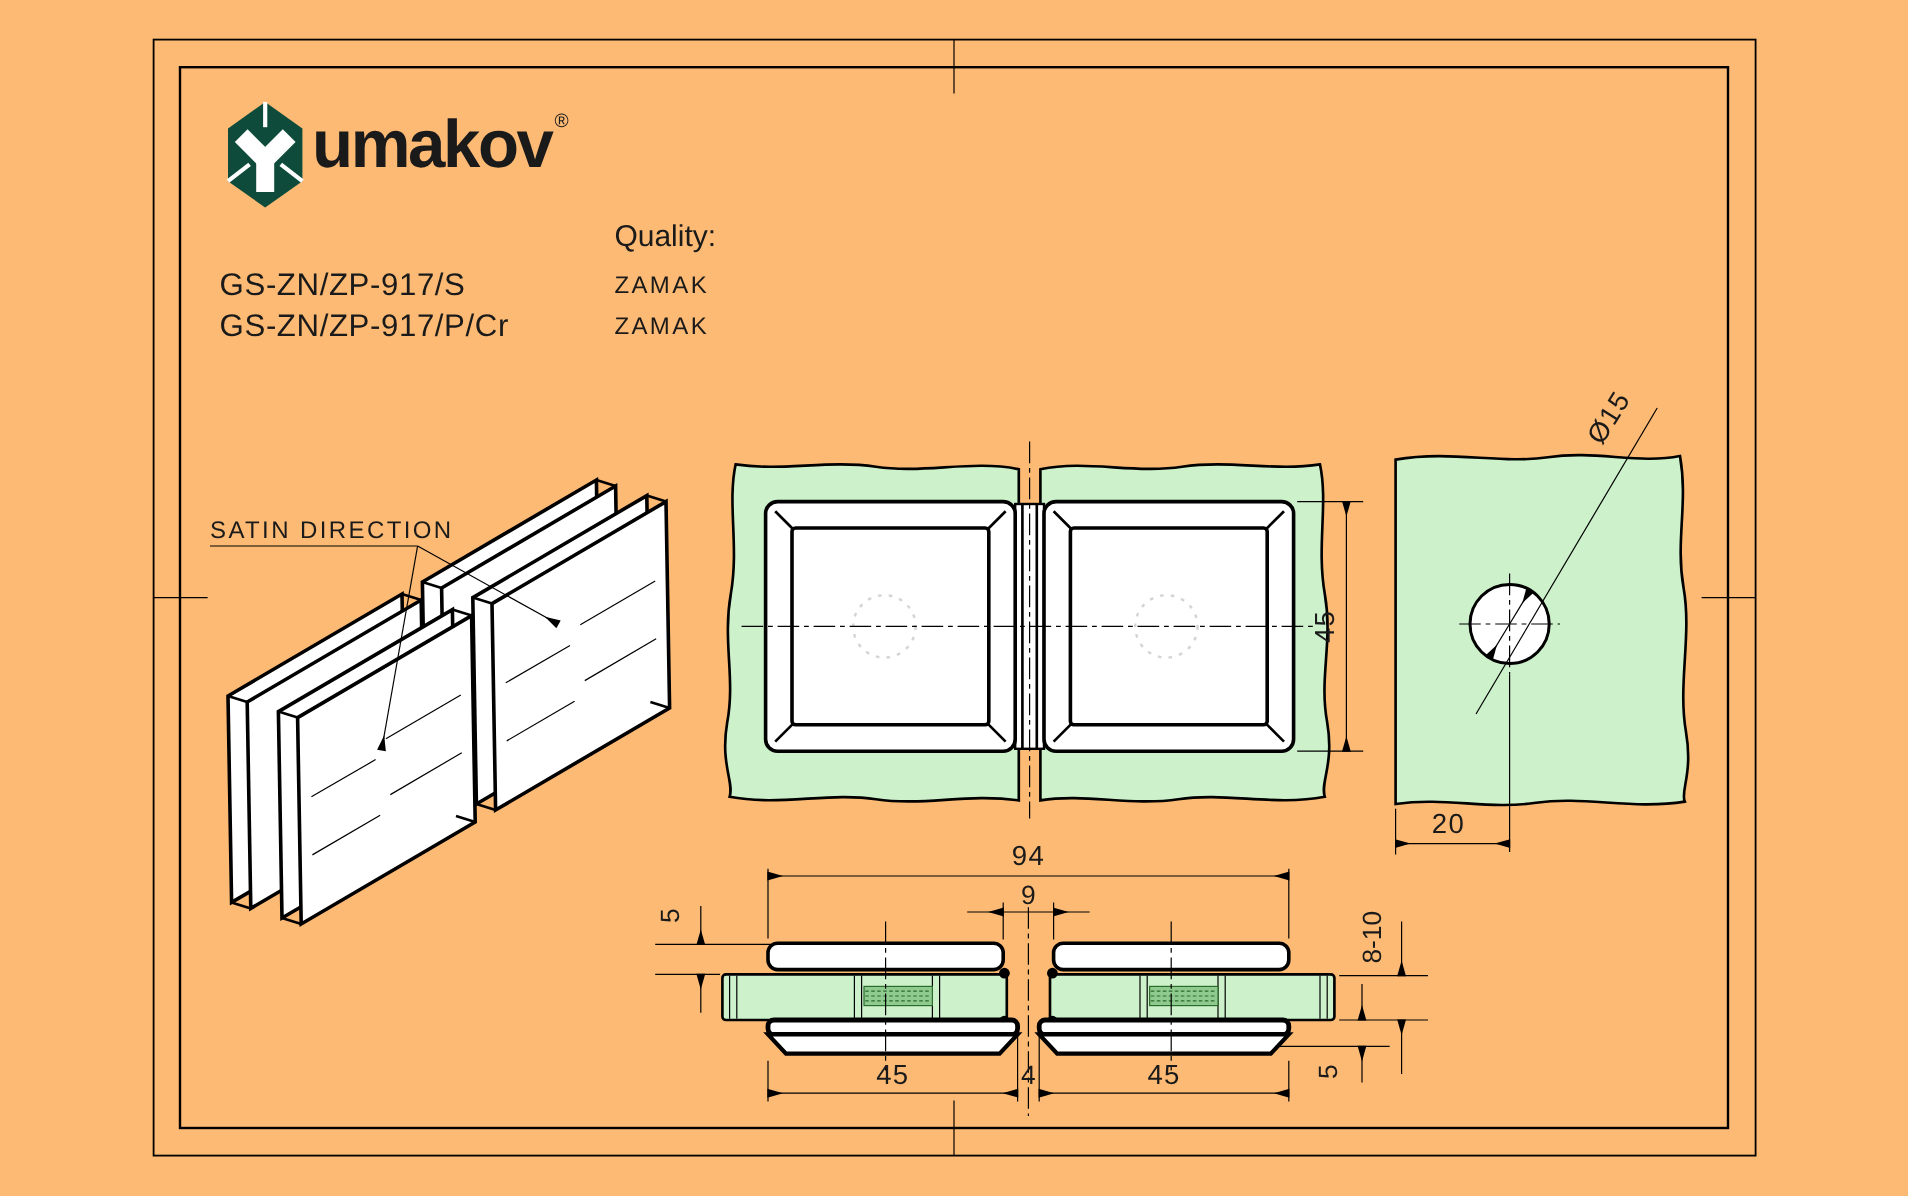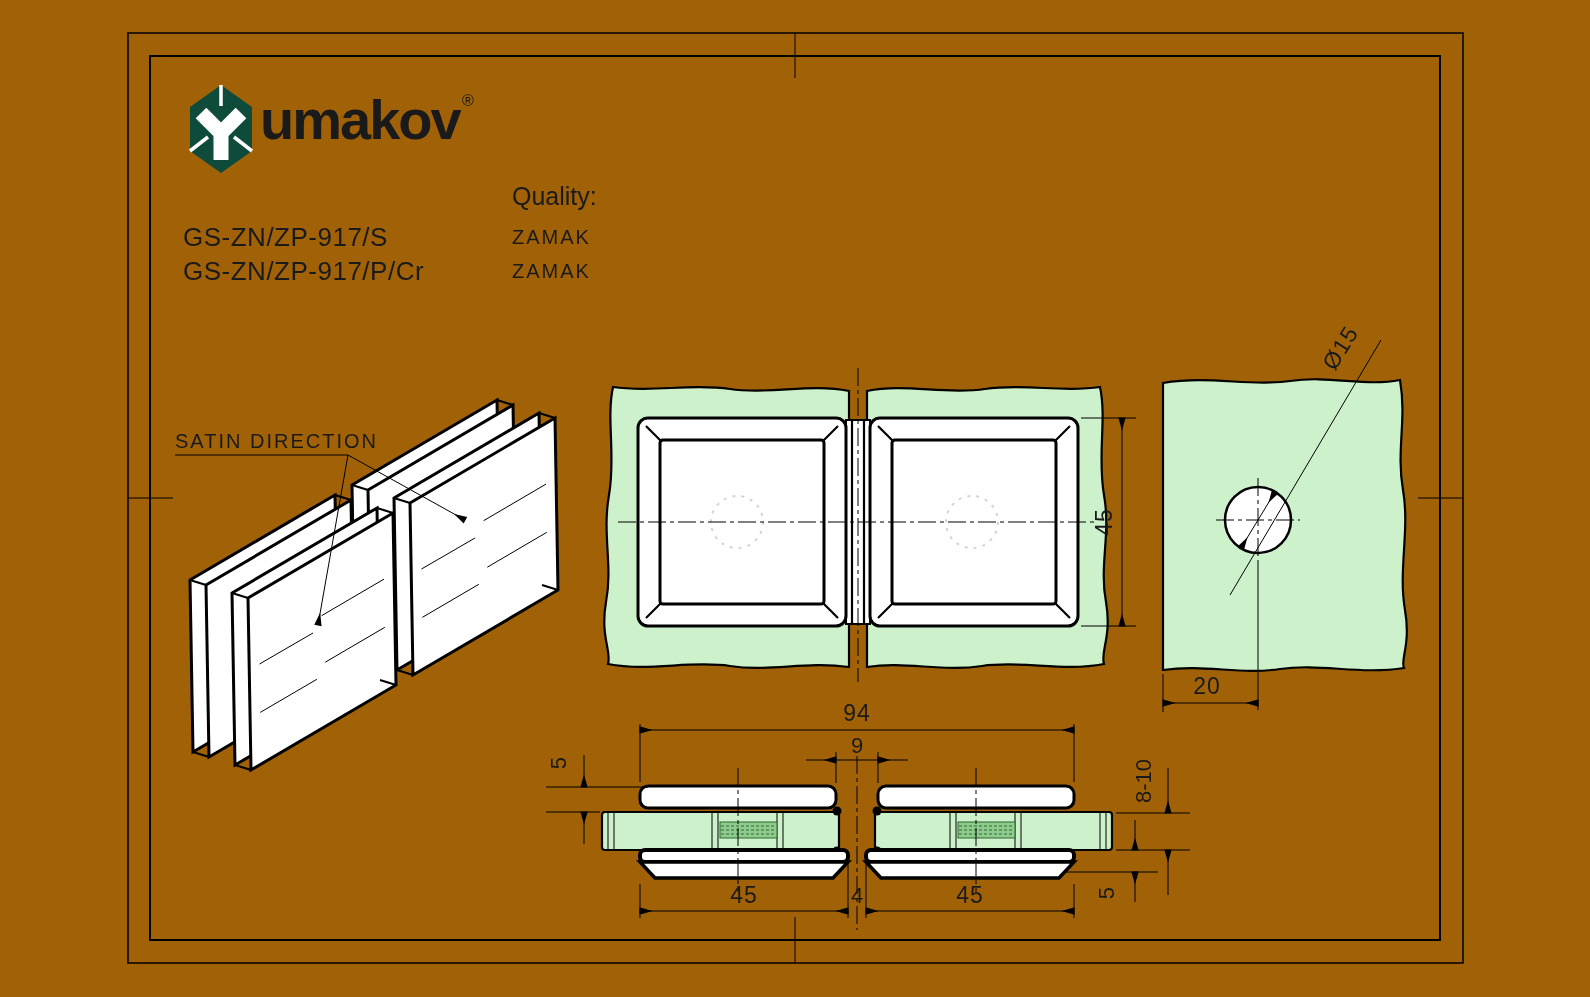--- a/index.html
+++ b/index.html
@@ -1,16 +1,16 @@
 <!DOCTYPE html>
 <html><head>
 <meta charset="utf-8">
 <style>
   html,body{margin:0;padding:0;background:#ffffff;}
-  .page{position:relative;width:1590px;height:997px;background:#a16207;overflow:hidden;}
+  .page{position:relative;width:1590px;height:997px;background:#fdba74;overflow:hidden;}
   svg{display:block;}
   text{font-family:"Liberation Sans","DejaVu Sans",sans-serif;fill:#1a1a1a;}
   .dim{font-size:23px;letter-spacing:1px;}
   .thin{stroke:#000;stroke-width:1;fill:none;}
   .med{stroke:#000;stroke-width:2.2;fill:none;}
   .thick{stroke:#000;stroke-width:3;fill:#fff;}
   .cl{stroke:#000;stroke-width:1;fill:none;stroke-dasharray:18 4 4 4;}
 </style>
 </head>
 <body>

